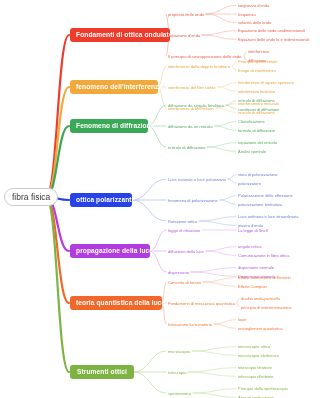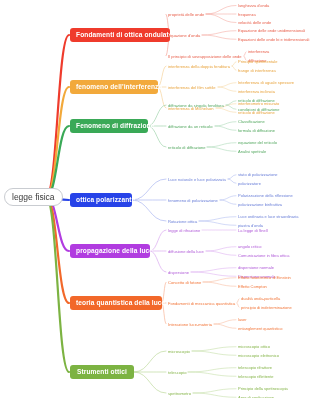--- a/index.html
+++ b/index.html
@@ -121,21 +121,21 @@
       <path d="M192,351 C214,351 214,346.75 236,346.75" stroke="#bcd99a" stroke-width="0.6" fill="none" stroke-linecap="round" opacity="0.85"></path>
       <path d="M192,351 C214,351 214,355.25 236,355.25" stroke="#bcd99a" stroke-width="0.6" fill="none" stroke-linecap="round" opacity="0.85"></path>
       <path d="M134,372 C150,372 150,372 166,372" stroke="#bcd99a" stroke-width="0.8" fill="none" stroke-linecap="round" opacity="0.85"></path>
       <path d="M188,372 C212,372 212,367.75 236,367.75" stroke="#bcd99a" stroke-width="0.6" fill="none" stroke-linecap="round" opacity="0.85"></path>
       <path d="M188,372 C212,372 212,376.25 236,376.25" stroke="#bcd99a" stroke-width="0.6" fill="none" stroke-linecap="round" opacity="0.85"></path>
       <path d="M134,372 C150,372 150,393 166,393" stroke="#bcd99a" stroke-width="0.8" fill="none" stroke-linecap="round" opacity="0.85"></path>
       <path d="M193,393 C214.5,393 214.5,388.75 236,388.75" stroke="#bcd99a" stroke-width="0.6" fill="none" stroke-linecap="round" opacity="0.85"></path>
       <path d="M193,393 C214.5,393 214.5,397.25 236,397.25" stroke="#bcd99a" stroke-width="0.6" fill="none" stroke-linecap="round" opacity="0.85"></path>
     </svg>
   <div id="nodes">
-      <div class="node root">legge fisica</div>
+      <div class="node root">fibra fisica</div>
       <div class="node l1" style="background: rgb(239, 59, 44); left: 70px; width: 88px; top: 28px;"><span>Fondamenti di ottica ondulatoria</span></div>
       <div class="node l2 c-red" style="left: 168px; top: 11.5px;">proprietà delle onde</div>
       <div class="node l3 c-red" style="left: 238px; top: 3px;">lunghezza d'onda</div>
       <div class="node l3 c-red" style="left: 238px; top: 11.5px;">frequenza</div>
       <div class="node l3 c-red" style="left: 238px; top: 20px;">velocità delle onde</div>
       <div class="node l2 c-red" style="left: 168px; top: 32.5px;">equazione d'onda</div>
       <div class="node l3 c-red" style="left: 238px; top: 28.25px;">Equazione delle onde unidimensionali</div>
       <div class="node l3 c-red" style="left: 238px; top: 36.75px;">Equazioni delle onde bi e tridimensionali</div>
       <div class="node l2 c-red" style="left: 168px; top: 53.5px;">Il principio di sovrapposizione delle onde</div>
       <div class="node l3 c-red" style="left: 248px; top: 49.25px;">interferenza</div>

